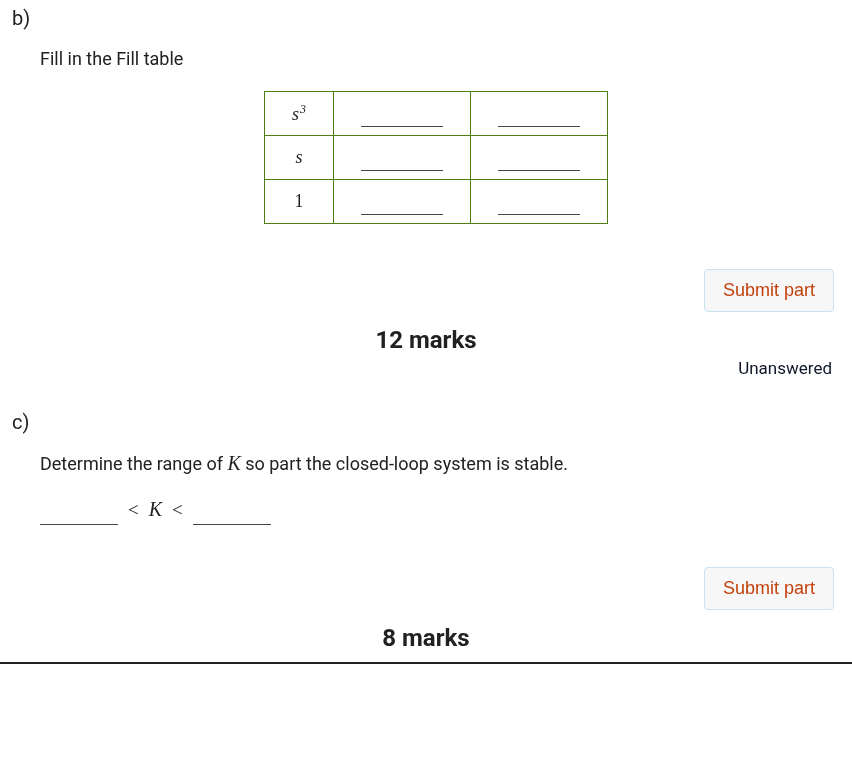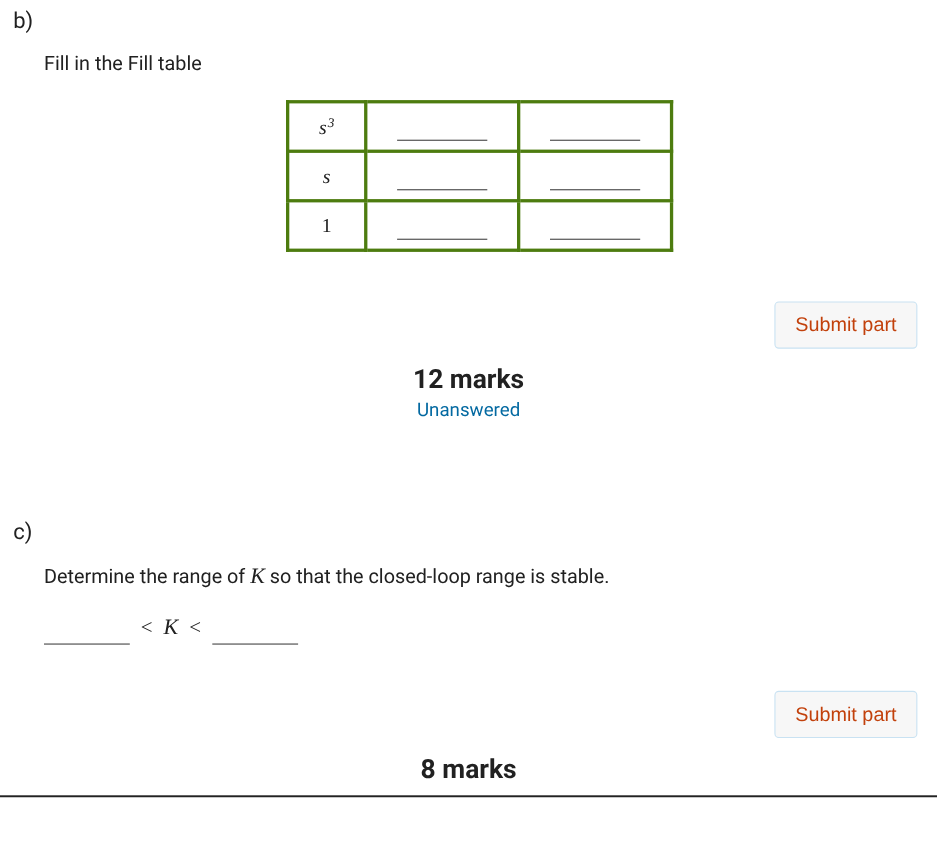--- a/index.html
+++ b/index.html
@@ -33,21 +33,21 @@
     .routh-table-wrap {
       display: flex;
       justify-content: center;
       margin-left: 20px;
       margin-bottom: 45px;
     }
     .routh-table {
       border-collapse: collapse;
     }
     .routh-table td {
-      border: 3px solid #4d7c0f;
+      border: 1px solid #4d7c0f;
       padding: 8px 27px;
       text-align: center;
       vertical-align: middle;
       height: 44px;
     }
     .routh-table td.label-cell {
       font-family: "Times New Roman", serif;
       font-style: italic;
       font-size: 18px;
       width: 48px;
@@ -85,24 +85,24 @@
       color: #c2410c;
       cursor: pointer;
     }
     .marks-row {
       text-align: center;
       font-weight: 700;
       font-size: 24px;
       margin-bottom: 4px;
     }
     .status-row {
-      text-align: center;
+      text-align: right;
       font-size: 17px;
-      color: #0369a1;
-      margin-bottom: 88px;
+      color: #0f172a;
+      margin-bottom: 32px;
     }
     .range-row {
       margin-left: 20px;
       display: flex;
       align-items: baseline;
       gap: 10px;
       margin-bottom: 42px;
     }
     .range-input {
       width: 78px;
@@ -161,21 +161,21 @@
   </div>
 
   <div class="submit-row">
     <button class="submit-btn">Submit part</button>
   </div>
   <div class="marks-row">12 marks</div>
   <div class="status-row">Unanswered</div>
 
   <div class="part-label">c)</div>
   <div class="question-text">
-    <span>Determine the range of </span><span class="math-ital">K</span><span> so that the closed-loop range is stable.</span>
+    <span>Determine the range of </span><span class="math-ital">K</span><span> so part the closed-loop system is stable.</span>
   </div>
 
   <div class="range-row">
     <input class="range-input" type="text" style="">
     <span class="lt">&lt;</span>
     <span class="math-ital">K</span>
     <span class="lt">&lt;</span>
     <input class="range-input" type="text" style="">
   </div>
 

